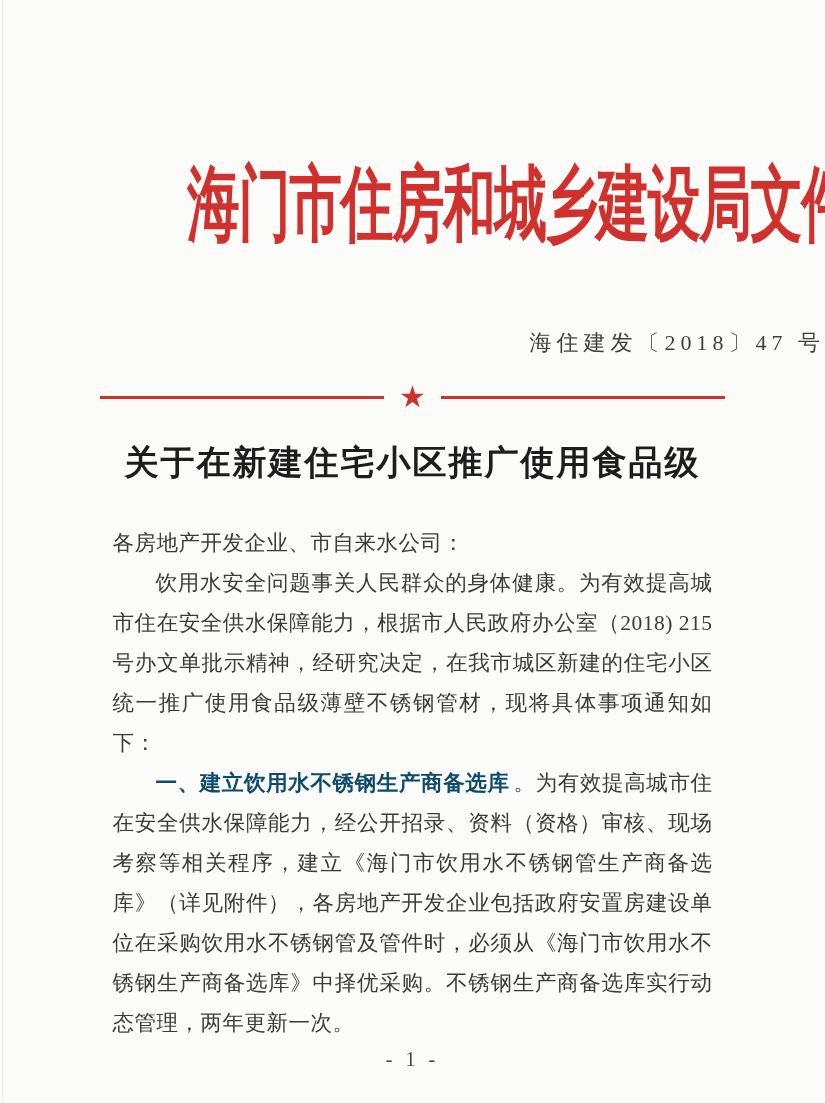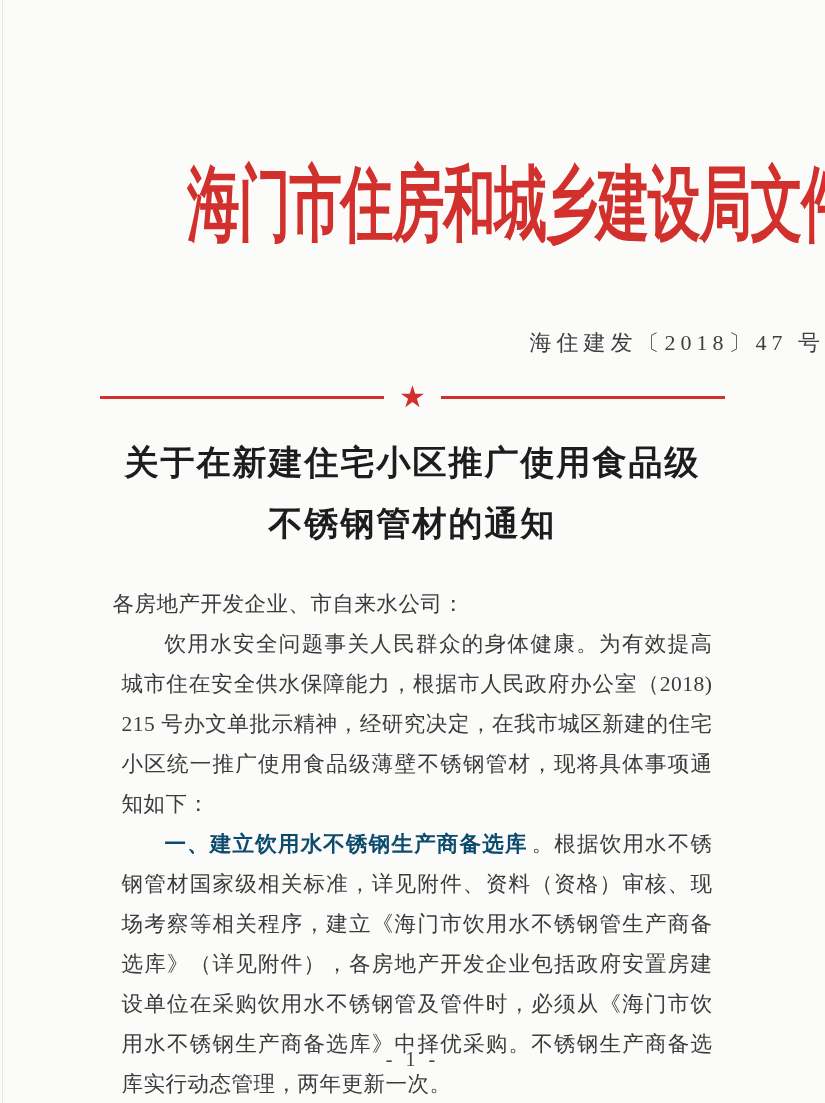--- a/index.html
+++ b/index.html
@@ -73,35 +73,35 @@
   .notice-title {
     margin-top: 26px;
     text-align: center;
     font-family: "DejaVu Sans", "Liberation Sans", sans-serif;
     font-weight: 700;
     font-size: 34px;
     line-height: 49px;
     color: #1d1d1d;
     letter-spacing: 2px;
   }
-  .notice-title .line { display: block; margin-top: 12px; }
+  .notice-title .line { display: block; }
 
   
   .body-text {
     margin: 36px auto 0 auto;
     width: 600px;
     font-size: 21.5px;
     line-height: 40px;
     text-align: justify;
     color: #3b3b3b;
     letter-spacing: 0.5px;
   }
   .body-text p { margin: 0; }
   .salutation { text-indent: 0; font-family: Liberation Serif, serif; }
-  .para.indent { text-indent: 2em; margin-left: 9px; }
+  .para.indent { text-indent: 2em; }
   .bold-lead {
     font-family: "DejaVu Sans", "Liberation Sans", sans-serif;
     font-weight: 700;
     color: #0c4a6e;
     padding-right: 4px;
   }
 
   
   .page-number {
     position: absolute;
@@ -125,24 +125,23 @@
   <div class="doc-number">海住建发〔2018〕47 号</div>
 
   <div class="red-rule">
     <span class="seg"></span>
     <span class="star">★</span>
     <span class="seg"></span>
   </div>
 
   <h2 class="notice-title">
     <span class="line">关于在新建住宅小区推广使用食品级</span>
-    <span class="line">不锈钢管材的通知</span>
   </h2>
 
   <div class="body-text">
     <p class="salutation">各房地产开发企业、市自来水公司：</p>
     <p class="para indent">饮用水安全问题事关人民群众的身体健康。为有效提高城市住在安全供水保障能力，根据市人民政府办公室（2018) 215 号办文单批示精神，经研究决定，在我市城区新建的住宅小区统一推广使用食品级薄壁不锈钢管材，现将具体事项通知如下：</p>
-    <p class="para indent"><span class="bold-lead">一、建立饮用水不锈钢生产商备选库</span><span>。根据饮用水不锈钢管材国家级相关标准，详见附件、资料（资格）审核、现场考察等相关程序，建立《海门市饮用水不锈钢管生产商备选库》（详见附件），各房地产开发企业包括政府安置房建设单位在采购饮用水不锈钢管及管件时，必须从《海门市饮用水不锈钢生产商备选库》中择优采购。不锈钢生产商备选库实行动态管理，两年更新一次。</span></p>
+    <p class="para indent"><span class="bold-lead">一、建立饮用水不锈钢生产商备选库</span><span>。为有效提高城市住在安全供水保障能力，经公开招录、资料（资格）审核、现场考察等相关程序，建立《海门市饮用水不锈钢管生产商备选库》（详见附件），各房地产开发企业包括政府安置房建设单位在采购饮用水不锈钢管及管件时，必须从《海门市饮用水不锈钢生产商备选库》中择优采购。不锈钢生产商备选库实行动态管理，两年更新一次。</span></p>
   </div>
 
   <div class="page-number">- 1 -</div>
 
 </div>
 
 </body></html>

